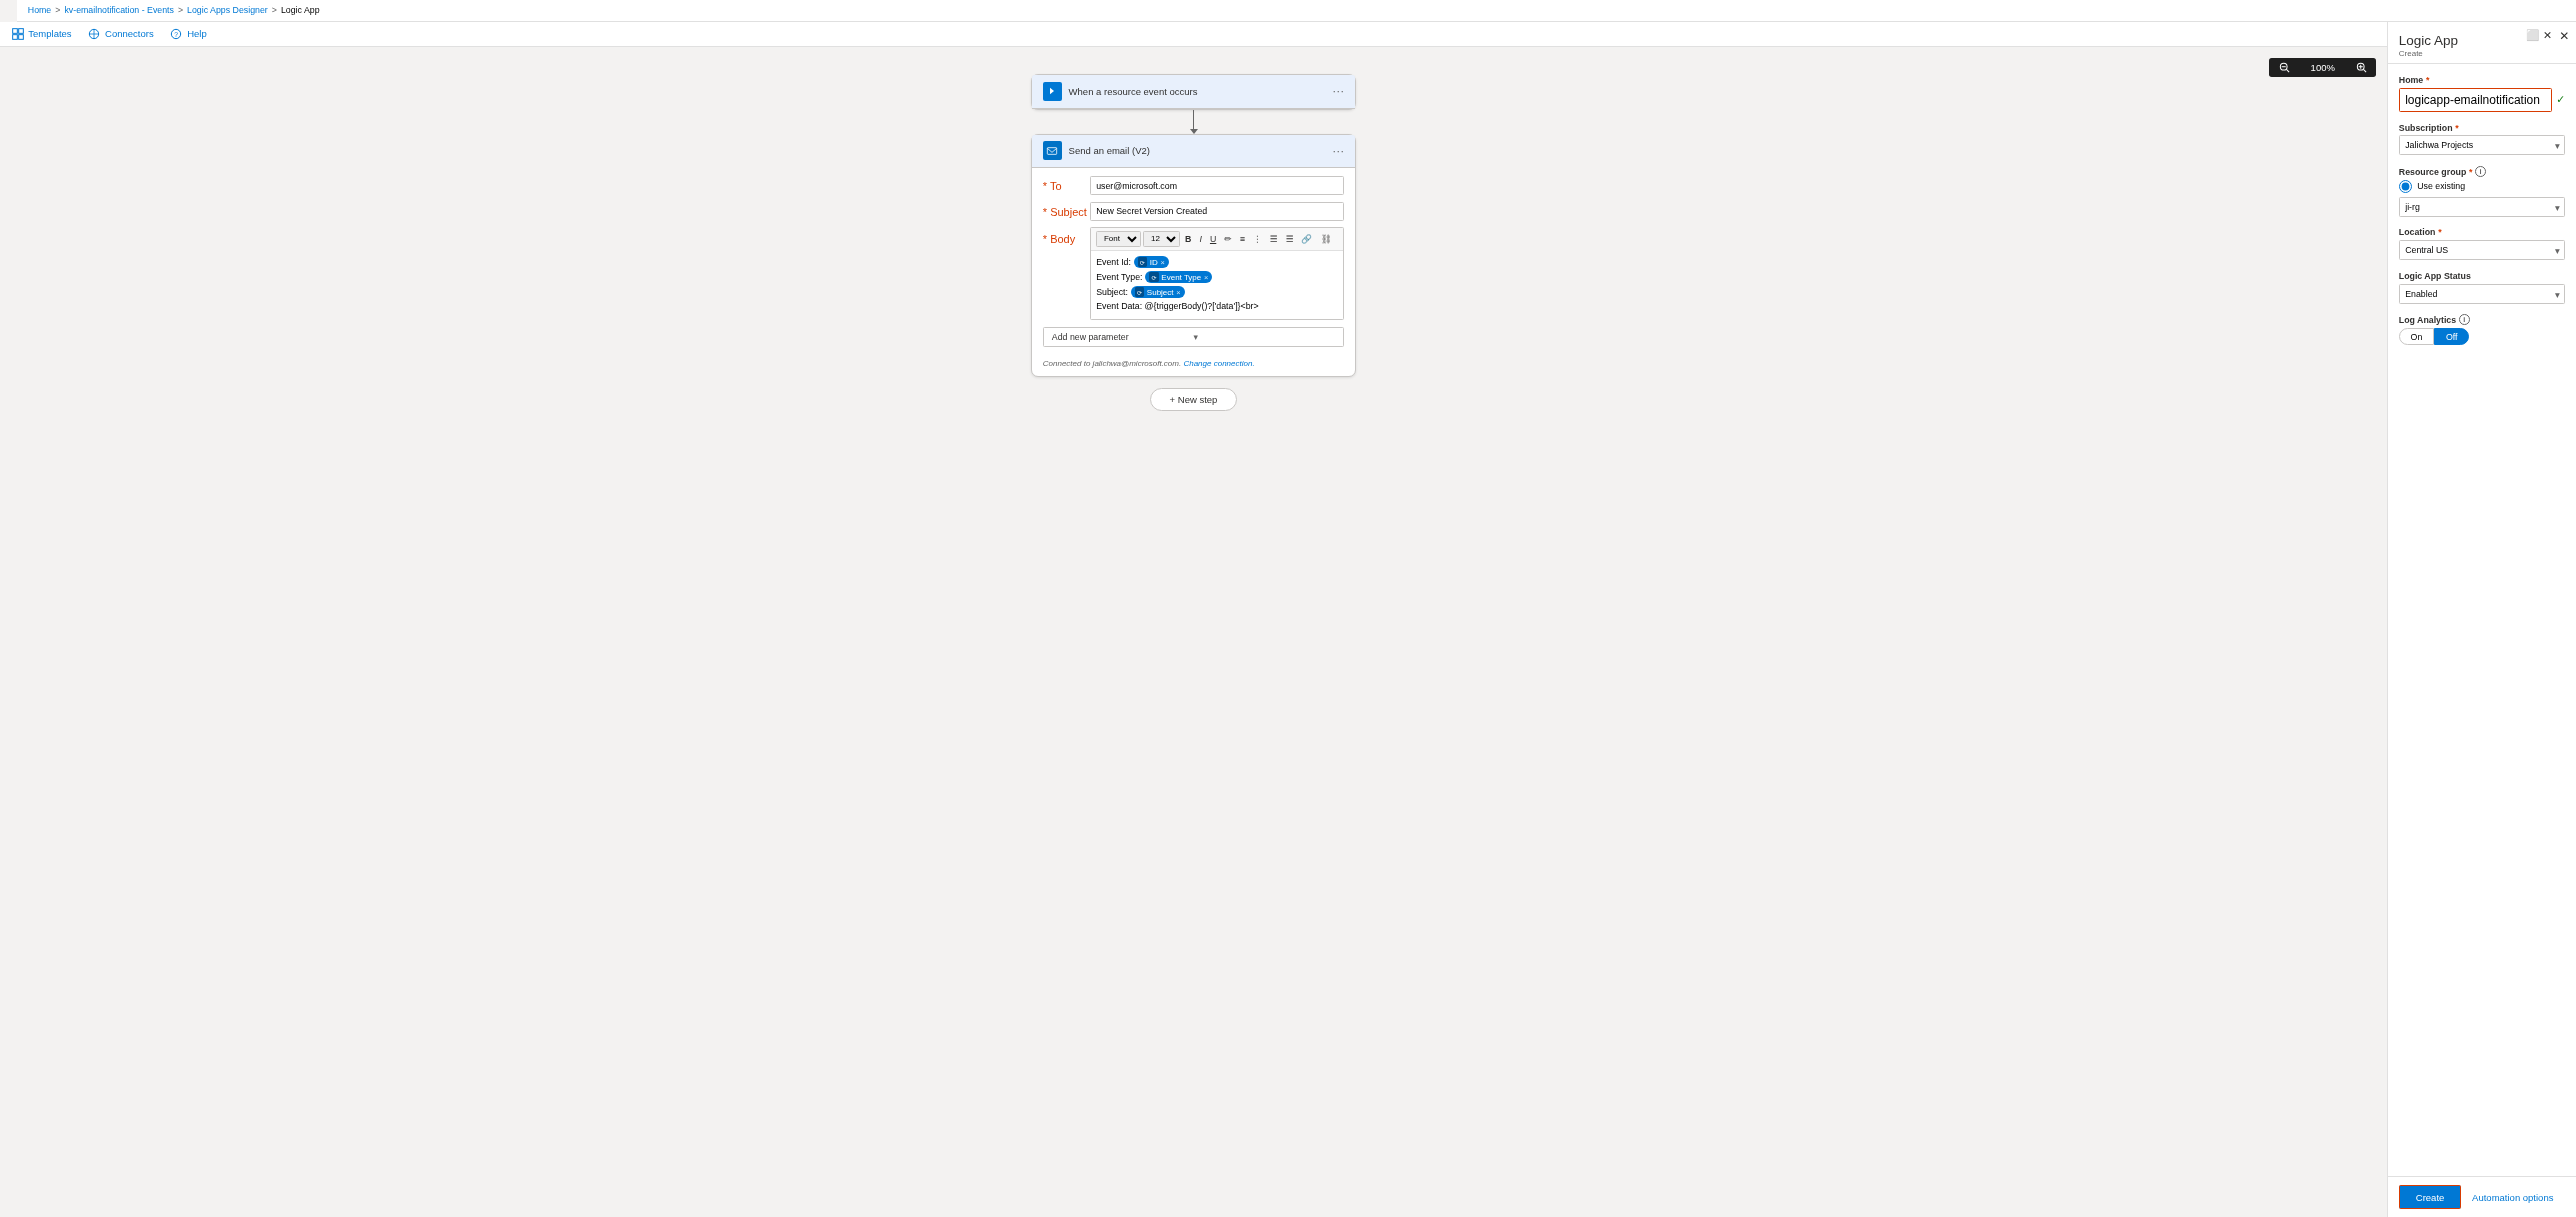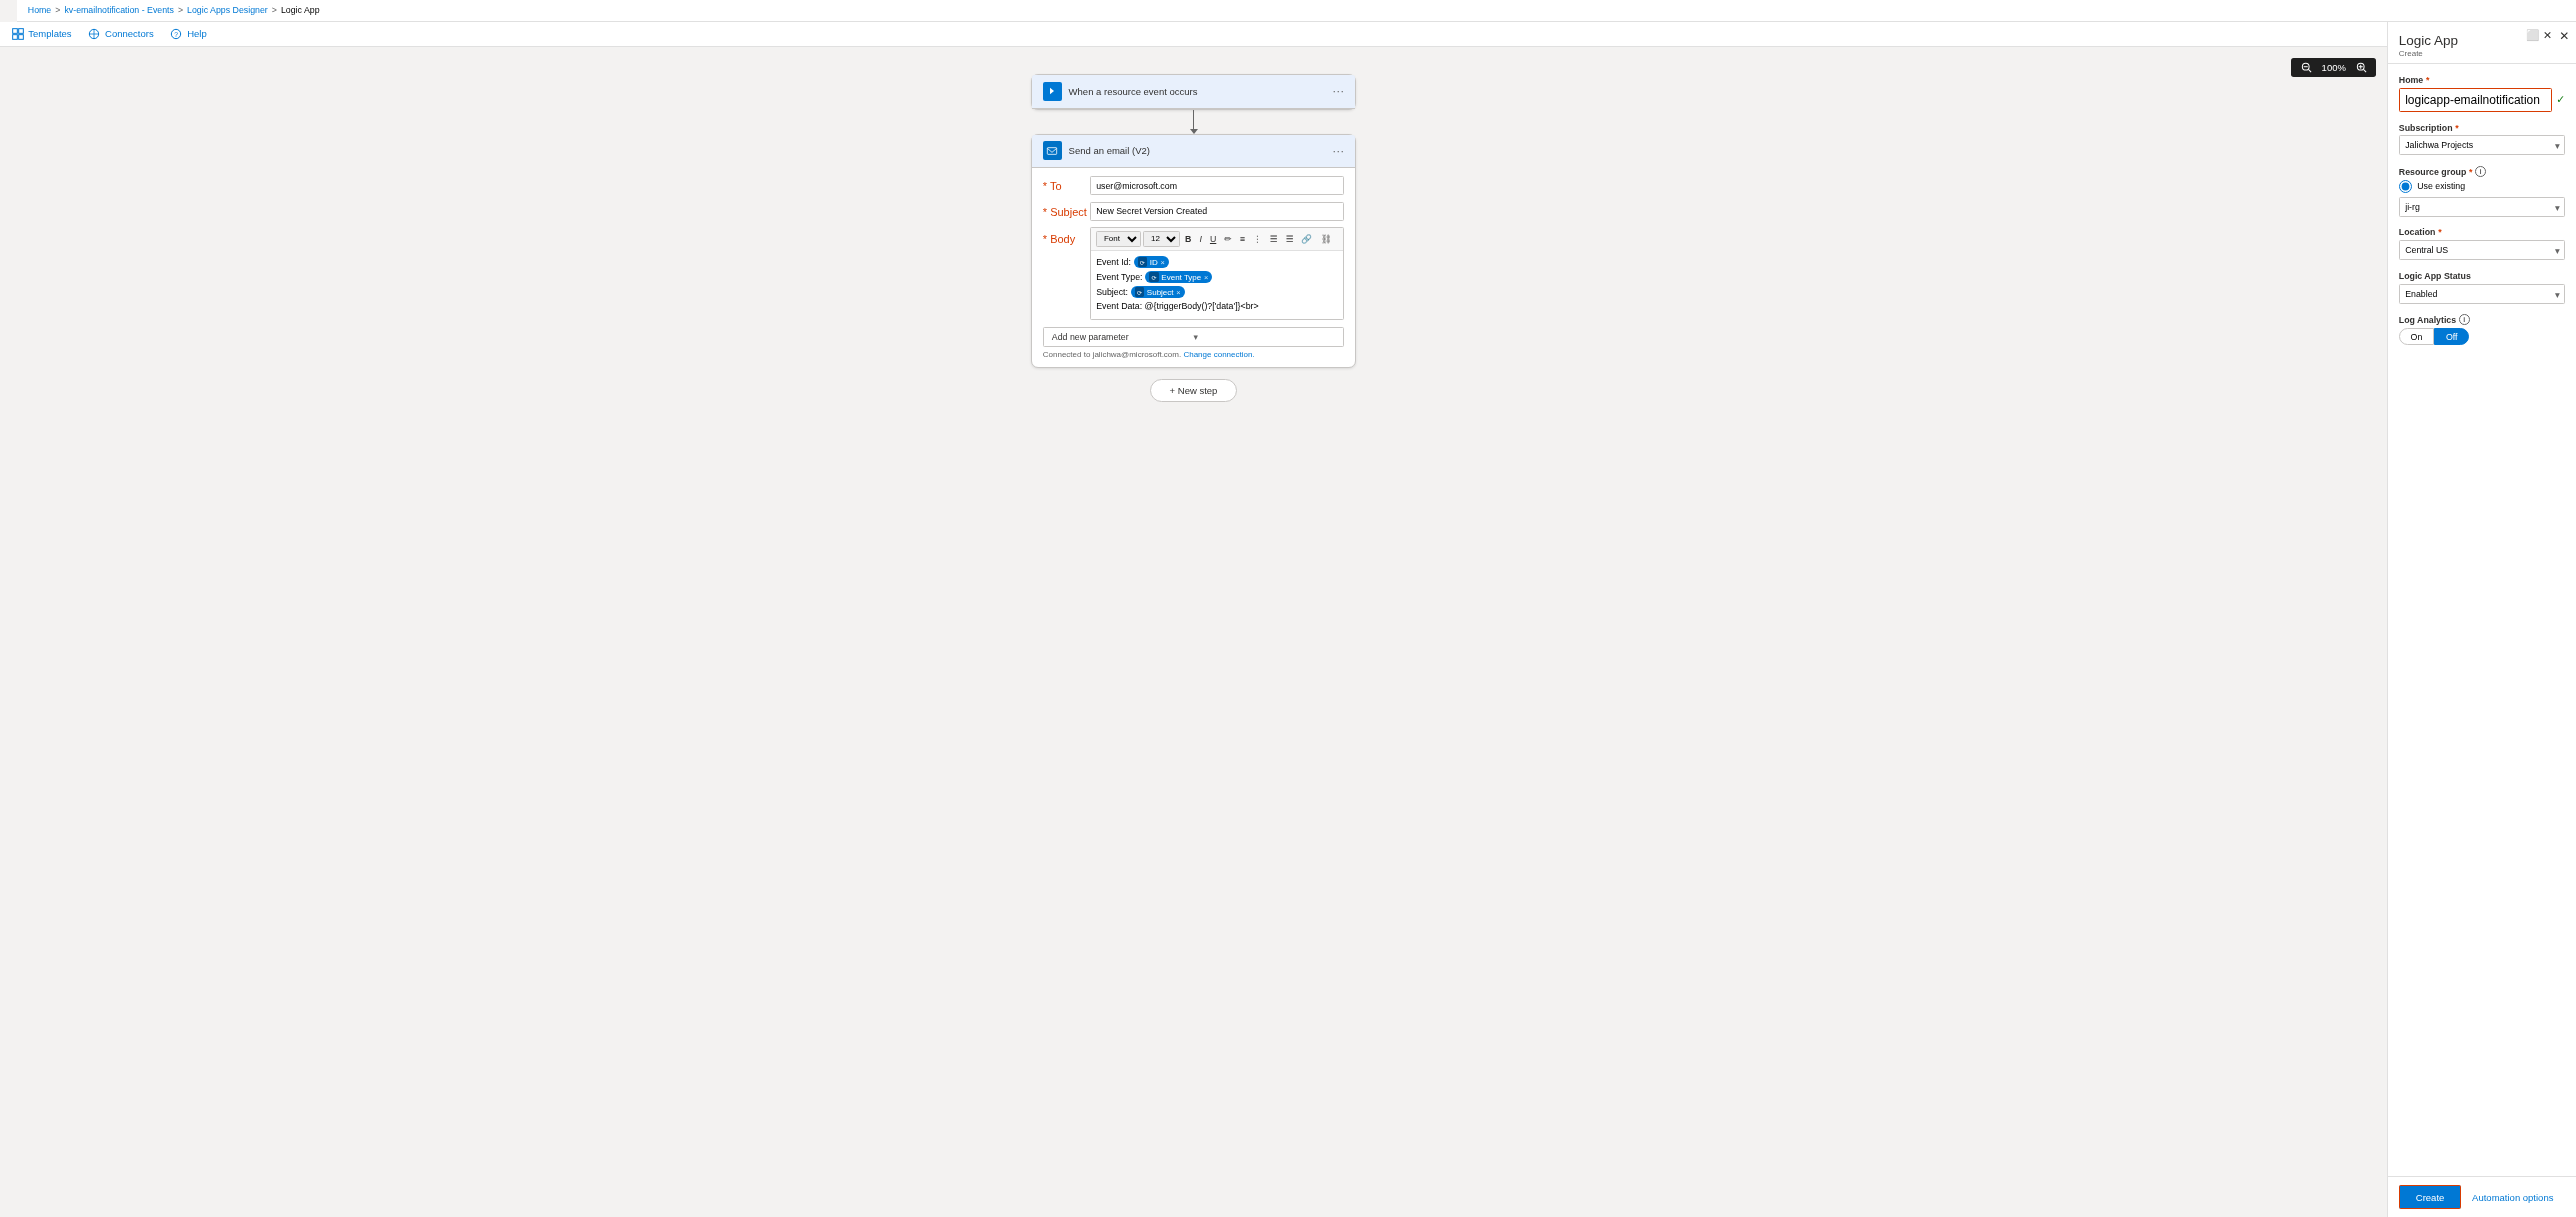--- a/index.html
+++ b/index.html
@@ -18,21 +18,21 @@
 
     
     .toolbar { background: #fff; padding: 5.4px 10.8px; display: flex; align-items: center; gap: 16px; border-bottom: 0.7px solid #e0e0e0; }
     .toolbar-item { display: flex; align-items: center; gap: 4px; color: #0078d4; cursor: pointer; font-size: 9.5px; }
     .toolbar-icon { width: 13.5px; height: 13.5px; display: inline-flex; align-items: center; justify-content: center; }
 
     
     .designer-canvas { flex: 1; background: #f3f2f1; overflow: auto; position: relative; display: flex; flex-direction: column; align-items: center; padding: 27px 13.5px; }
 
     
-    .zoom-control { position: absolute; top: 10.8px; right: 10.8px; background: #1f1f1f; color: #fff; padding: 4px 9.5px; border-radius: 2.7px; display: flex; align-items: center; gap: 10px; font-size: 9.5px; margin-left: 46px; }
+    .zoom-control { position: absolute; top: 10.8px; right: 10.8px; background: #1f1f1f; color: #fff; padding: 4px 9.5px; border-radius: 2.7px; display: flex; align-items: center; gap: 21px; font-size: 9.5px; margin-left: 46px; }
     .zoom-btn { cursor: pointer; color: #fff; background: none; border: none; font-size: 10.8px; display: flex; align-items: center; }
 
     
     .flow-container { display: flex; flex-direction: column; align-items: center; gap: 0; min-width: 338px; }
 
     
     .step-card { background: #fff; border: 0.7px solid #c8c6c4; border-radius: 7px; width: 325px; box-shadow: 0 1px 2.7px rgba(0,0,0,0.1); }
     .step-header { background: #e8f0fc; border-bottom: 0.7px solid #c8c6c4; padding: 6.8px 10.8px; display: flex; align-items: center; gap: 6.8px; border-radius: 2.7px 2.7px 0 0; }
     .step-header-icon { width: 19px; height: 19px; background: #0078d4; border-radius: 2px; display: flex; align-items: center; justify-content: center; color: #fff; font-size: 9.5px; flex-shrink: 0; }
     .step-header-title { flex: 1; font-size: 9.5px; font-weight: 500; color: #323130; }
@@ -54,21 +54,21 @@
     .body-tag { background: #0078d4; color: #fff; padding: 1.4px 4px; border-radius: 8px; font-size: 8px; display: flex; align-items: center; gap: 2.7px; }
     .body-tag .tag-icon { width: 9.5px; height: 9.5px; background: #004e8c; border-radius: 1.4px; display: inline-flex; align-items: center; justify-content: center; font-size: 6px; }
     .body-tag .tag-close { cursor: pointer; font-size: 7.4px; opacity: 0.8; }
 
     
     .add-param { display: flex; align-items: center; border: 0.7px solid #c8c6c4; border-radius: 1.4px; padding: 4px 8px; margin-top: 6.8px; cursor: pointer; }
     .add-param span { flex: 1; color: #323130; font-size: 8.8px; }
     .add-param .chevron { color: #666; }
 
     
-    .connection-info { font-size: 8px; color: #666; margin-top: 3px; }
+    .connection-info { font-size: 8px; color: #666; margin-top: 12px; font-style: italic; }
     .connection-info a { color: #0078d4; text-decoration: none; }
 
     
     .flow-arrow { display: flex; flex-direction: column; align-items: center; height: 24px; }
     .flow-arrow-line { width: 1.4px; flex: 1; background: #666; }
     .flow-arrow-head { width: 0; height: 0; border-left: 4px solid transparent; border-right: 4px solid transparent; border-top: 5.4px solid #666; }
 
     
     .new-step-btn { border: 0.7px solid #c8c6c4; background: #fff; padding: 5.4px 19px; border-radius: 13.5px; cursor: pointer; font-size: 9.5px; color: #323130; margin-top: 10.8px; }
 

